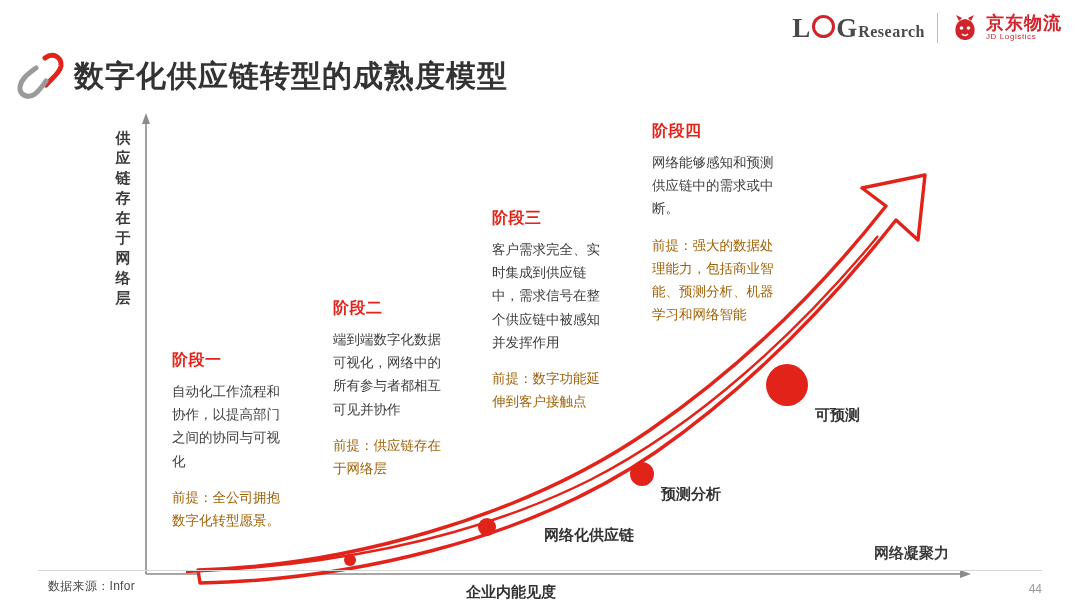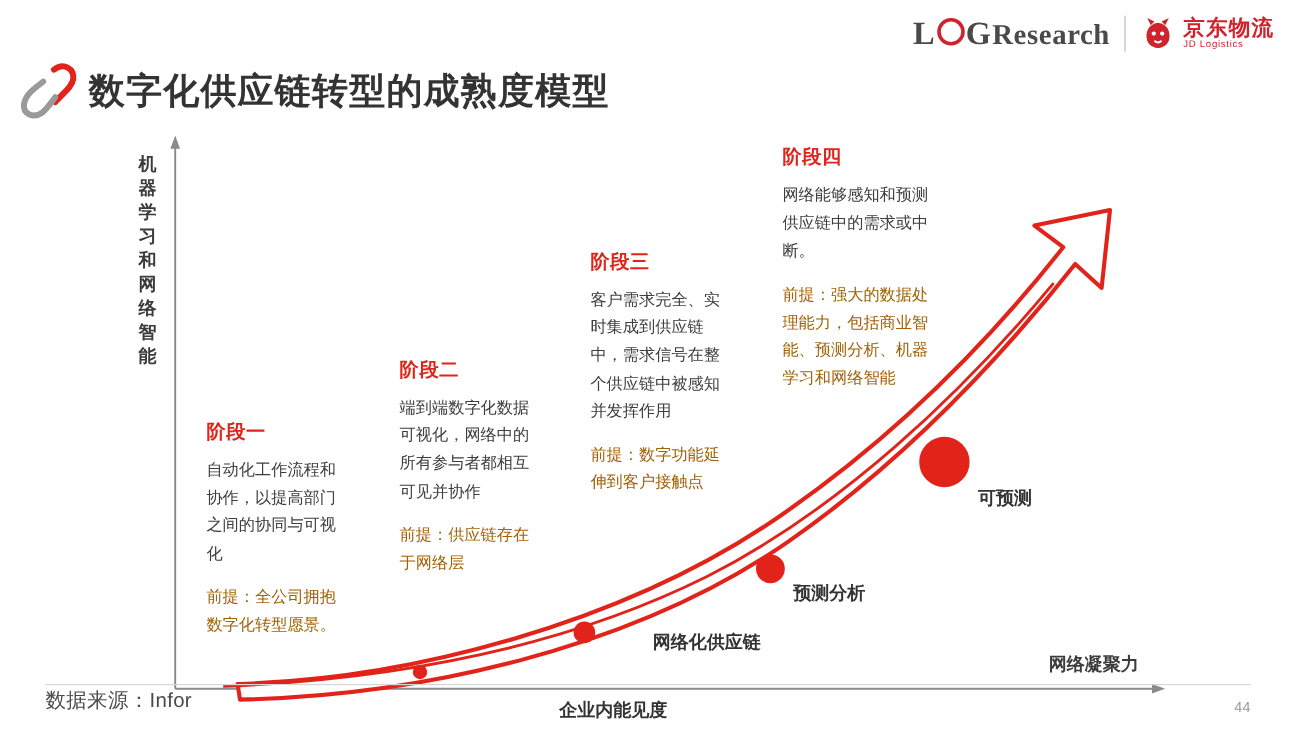--- a/index.html
+++ b/index.html
@@ -47,21 +47,21 @@
     display: inline-block;
     width: 17px;
     height: 17px;
     border: 3px solid #d0232b;
     border-radius: 50%;
     margin: 0 1px;
     position: relative;
     top: 1px;
   }
   .logo-research .small {
-    font-size: 24px;
+    font-size: 16px;
     font-weight: bold;
     color: #4a4a4a;
   }
   .logo-divider {
     width: 1px;
     height: 30px;
     background: #bbbbbb;
     margin: 0 12px;
   }
   .jd-logo {
@@ -180,23 +180,23 @@
   .footer-line {
     position: absolute;
     left: 38px;
     right: 38px;
     bottom: 38px;
     height: 1px;
     background: #d6d6d6;
   }
   .source {
     position: absolute;
-    left: 38px;
+    left: 48px;
     bottom: 14px;
-    font-size: 17px;
+    font-size: 12px;
     color: #4a4a4a;
     letter-spacing: 0.3px;
   }
   .page-num {
     position: absolute;
     right: 38px;
     bottom: 13px;
     font-size: 12px;
     color: #9a9a9a;
   }
@@ -269,21 +269,21 @@
              C524 543 344 580 200 583 Z" fill="#ffffff" stroke="#e2231a" stroke-width="3.4" stroke-linejoin="round"></path>
 
     <path d="M186 572 C330 566 470 540 590 480 C700 424 800 330 878 236" fill="none" stroke="#e2231a" stroke-width="2.4"></path>
 
     <circle cx="350" cy="560" r="6" fill="#e2231a"></circle>
     <circle cx="487" cy="527" r="9" fill="#e2231a"></circle>
     <circle cx="642" cy="474" r="12" fill="#e2231a"></circle>
     <circle cx="787" cy="385" r="21" fill="#e2231a"></circle>
   </svg>
 
-  <div class="axis-label-y">机器学习和网络智能</div>
+  <div class="axis-label-y">供应链存在于网络层</div>
   <div class="axis-label-x">网络凝聚力</div>
 
   <div class="stage stage1">
     <div class="stage-title">阶段一</div>
     <div class="stage-body">自动化工作流程和协作，以提高部门之间的协同与可视化</div>
     <div class="stage-note">前提：全公司拥抱数字化转型愿景。</div>
   </div>
 
   <div class="stage stage3">
     <div class="stage-title">阶段三</div>

